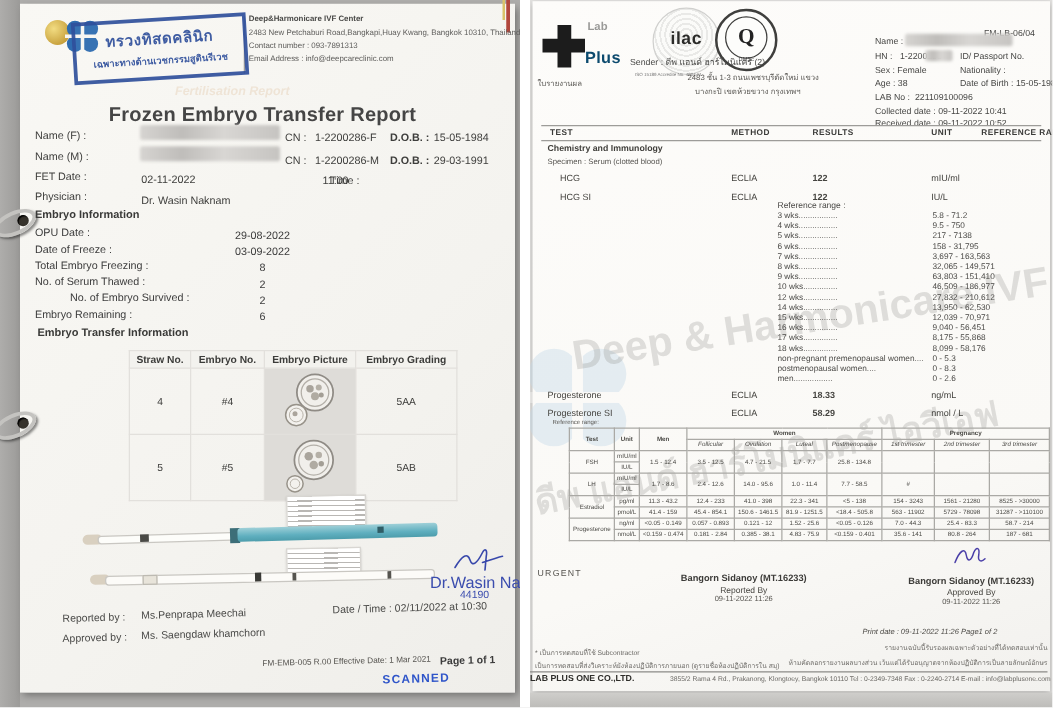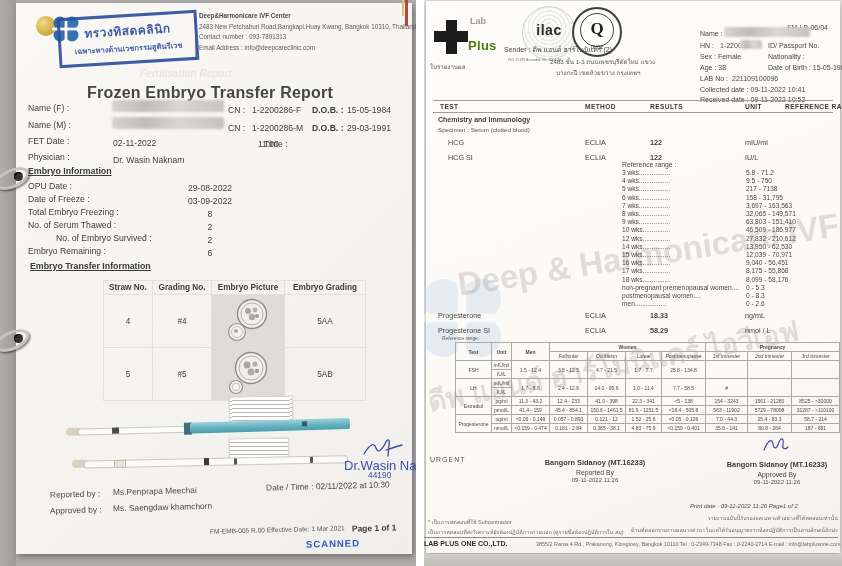--- a/index.html
+++ b/index.html
@@ -21,42 +21,42 @@
   .hdr-sm{font-size:6.3px;color:#5d5c5a;line-height:10.5px;white-space:nowrap;}
   .hdr-name{font-weight:bold;color:#4a4a48;}
   .vline{width:1px;background:#9a9996;}
   .stamp{left:58px;top:14px;width:134px;height:44px;border:3px solid #30509c;transform:rotate(-3.5deg);
          color:#30509c;text-align:center;opacity:.92;background:rgba(255,255,255,.05);}
   .stamp .l1{font-size:12px;font-weight:bold;margin-top:4px;letter-spacing:.5px;}
   .stamp .l2{font-size:7.5px;font-weight:bold;margin-top:2px;}
   .title-l{left:40px;top:84px;width:340px;text-align:center;font-size:16px;font-weight:bold;color:#454545;letter-spacing:.2px;}
   .fld{font-size:8.6px;color:#3e3e3c;white-space:nowrap;}
   .redact{background:linear-gradient(90deg,#d6d4d1,#bfbdba 30%,#d8d6d3 60%,#c6c4c1);filter:blur(1.3px);border-radius:2px;}
-  .sec-h{font-size:8.8px;font-weight:bold;text-decoration:underline;color:#3a3a38;white-space:nowrap;}
+  .sec-h{font-size:8.8px;font-weight:bold;color:#3a3a38;white-space:nowrap;}
   .kv-label{left:28px;font-size:8.6px;white-space:nowrap;}
   .kv-val{left:178px;width:64px;text-align:center;font-size:8.6px;}
   table.emb{border-collapse:collapse;font-size:8.2px;color:#3c3c3a;}
   table.emb th{font-weight:bold;padding:2px 3px;border:1px solid #e2e0dc;background:#f3f2ee;white-space:nowrap;}
   table.emb td{border:1px solid #e2e0dc;text-align:center;padding:0;}
   td.pic-cell{background:#dedcd8;}
   .cath{border-radius:3px;}
   .label-tag{background:repeating-linear-gradient(#ffffff 0px,#ffffff 3px,#b9b7b4 3px,#b9b7b4 4px);
              border:1px solid #d8d6d2;box-shadow:0 1px 2px rgba(0,0,0,.15);}
   .sig-blue{color:#3b4dae;white-space:nowrap;}
   .foot-l{font-size:8.4px;color:#4a4a48;white-space:nowrap;}
   .scanned{color:#2f55c9;font-size:9.5px;font-weight:bold;letter-spacing:1px;}
   
   .page-r{left:2px;top:1px;width:414px;height:552px;background:linear-gradient(160deg,#fdfcfa 0%,#faf9f6 70%,#f2f1ee 100%);
           box-shadow:0 2px 5px rgba(0,0,0,.3);}
   .r-txt{font-size:7px;color:#474745;white-space:nowrap;}
   .r-sm{font-size:6.2px;color:#55534f;white-space:nowrap;}
   .cross-v{width:11px;height:34px;background:#1c1c1c;}
   .cross-h{width:34px;height:11px;background:#1c1c1c;}
   .lab-gray{font-size:9px;color:#9a9a98;font-weight:bold;}
-  .plus-black{font-size:13px;color:#4d7c0f;font-weight:bold;letter-spacing:.3px;}
+  .plus-black{font-size:13px;color:#0c4a6e;font-weight:bold;letter-spacing:.3px;}
   .seal-ilac{width:52px;height:52px;border-radius:50%;
      background:repeating-radial-gradient(circle at 50% 40%,#e9e9e7 0 1.5px,#fbfbf9 1.5px 4px);
      border:1px solid #d0d0ce;text-align:center;}
   .seal-ilac .word{font-size:14px;font-weight:bold;color:#2b2b29;margin-top:15px;letter-spacing:.5px;}
   .seal-q{width:46px;height:46px;border-radius:50%;border:2px solid #3f3f3d;text-align:center;background:#fdfdfb;}
   .seal-q .inner{width:32px;height:32px;border-radius:50%;border:1px solid #3f3f3d;margin:4px auto 0;}
   .seal-q .qq{font-size:17px;font-weight:bold;font-family:"Liberation Serif",serif;color:#222;line-height:30px;}
   .seal-q .dm{font-size:4.5px;color:#333;margin-top:-2px;}
   .col-head{font-size:6.6px;font-weight:bold;color:#3a3a38;letter-spacing:.4px;white-space:nowrap;}
   .hairline{height:1px;background:#9d9c99;}
@@ -158,21 +158,21 @@
     <div class="abs kv-label" style="top:233px;margin-left:28px;">No. of Embryo Survived :</div>
     <div class="abs kv-val" style="top:235px;">2</div>
     <div class="abs kv-label" style="top:246px;">Embryo Remaining :</div>
     <div class="abs kv-val" style="top:248px;">6</div>
 
     <div class="abs sec-h" style="left:30px;top:261px;">Embryo Transfer Information</div>
     <table class="abs emb" style="left:103px;top:280px;">
       <thead>
         <tr>
           <th style="width:42px;">Straw No.</th>
-          <th style="width:52px;">Grading No.</th>
+          <th style="width:52px;">Embryo No.</th>
           <th style="width:66px;">Embryo Picture</th>
           <th style="width:74px;">Embryo Grading</th>
         </tr>
       </thead>
       <tbody>
         <tr>
           <td>4</td>
           <td>#4</td>
           <td class="pic-cell">
             <svg width="64" height="50" viewBox="0 0 64 50">

